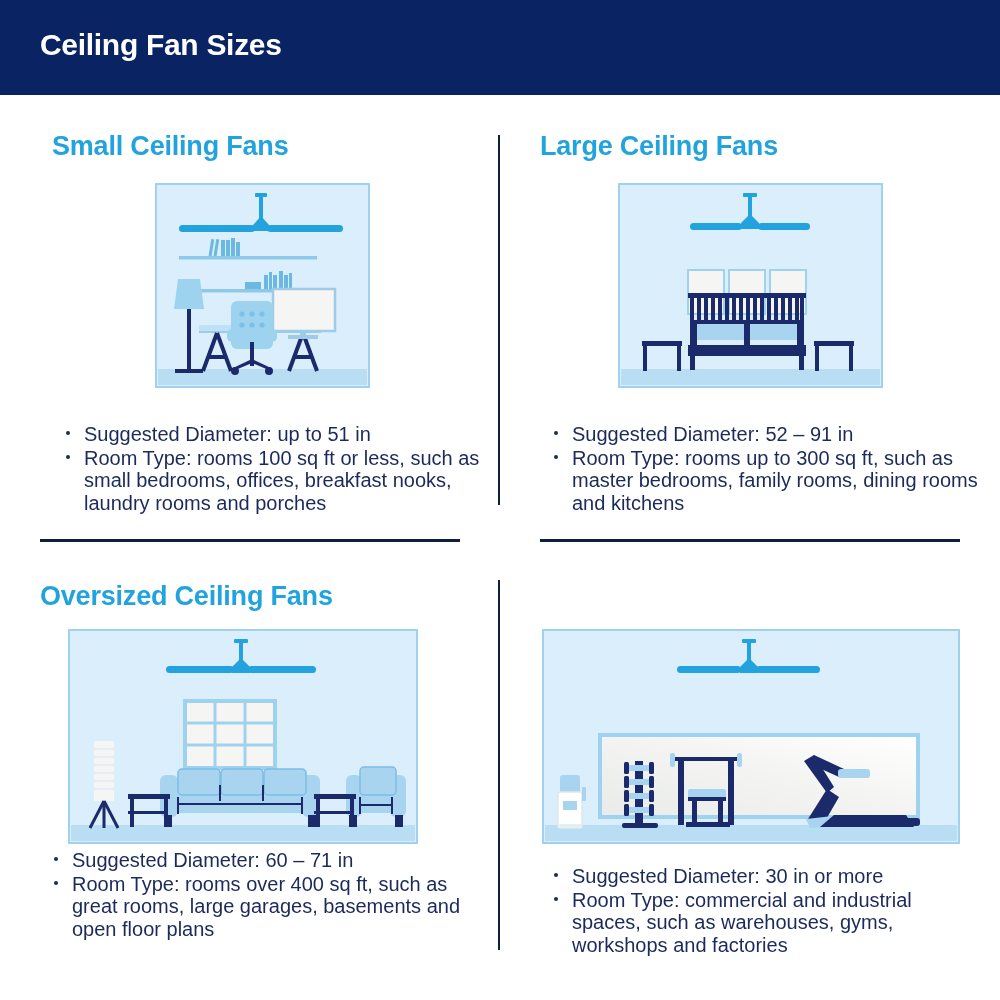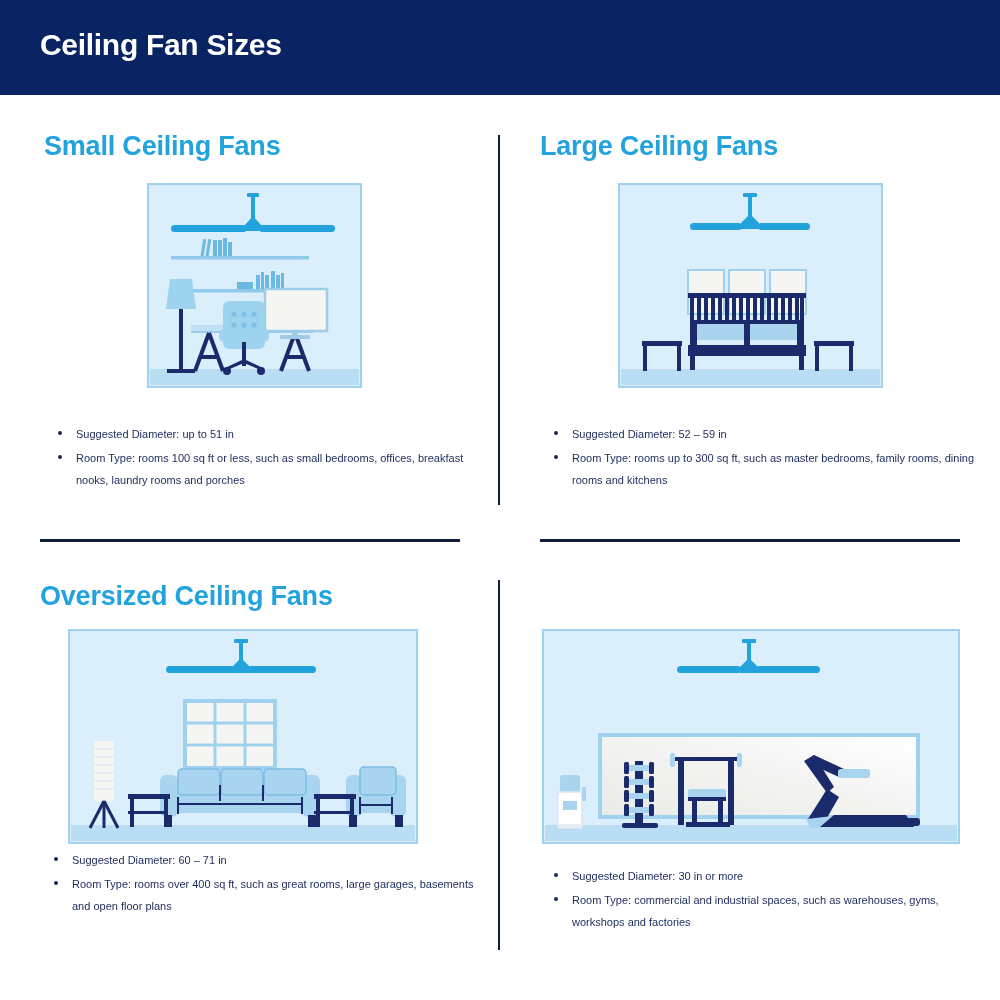--- a/index.html
+++ b/index.html
@@ -16,21 +16,21 @@
     position:absolute;left:0;top:0;width:1000px;height:95px;
     background:#0a2463;
   }
   .header-title{
     position:absolute;left:40px;top:28px;
     color:#ffffff;font-size:30px;font-weight:bold;letter-spacing:-0.3px;
   }
 
   
   .quad{position:absolute;}
-  .q-tl{left:4px;top:95px;width:500px;height:450px;}
+  .q-tl{left:12px;top:95px;width:500px;height:450px;}
   .q-tr{left:500px;top:95px;width:500px;height:450px;}
   .q-bl{left:0;top:545px;width:504px;height:455px;}
   .q-br{left:500px;top:545px;width:500px;height:455px;}
 
   .sec-title{
     position:absolute;
     color:#22a3dd;font-size:27px;font-weight:bold;letter-spacing:-0.2px;
     white-space:nowrap;
   }
   .q-tl .sec-title,.q-bl .sec-title{left:40px;}
@@ -58,21 +58,21 @@
   
   .illus{position:absolute;}
   .illus svg{display:block;}
 
   
   .bullets{position:absolute;left:50px;width:430px;}
   .bullet{
     position:relative;
     padding-left:22px;
     color:#1b2a5b;
-    font-size:11px;
+    font-size:20px;
     line-height:22.5px;
     margin-bottom:1px;
   }
   .bullet .dot{
     position:absolute;left:4px;top:8px;
     width:4px;height:4px;border-radius:50%;
     background:#1b2a5b;
   }
 </style>
 </head>
@@ -247,21 +247,21 @@
           <rect x="196" y="158" width="40" height="5"></rect>
           <rect x="197" y="163" width="4" height="25"></rect>
           <rect x="231" y="163" width="4" height="25"></rect>
         </g>
       </svg>
     </div>
 
     <div class="bullets" style="top:328px;">
       <div class="bullet">
         <span class="dot"></span>
-        <span>Suggested Diameter: 52 – 59 in</span>
+        <span>Suggested Diameter: 52 – 91 in</span>
       </div>
       <div class="bullet">
         <span class="dot"></span>
         <span>Room Type: rooms up to 300 sq ft, such as master bedrooms, family rooms, dining rooms and kitchens</span>
       </div>
     </div>
   </div>
 
   <div class="quad q-bl">
     <div class="sec-title">Oversized Ceiling Fans</div>

